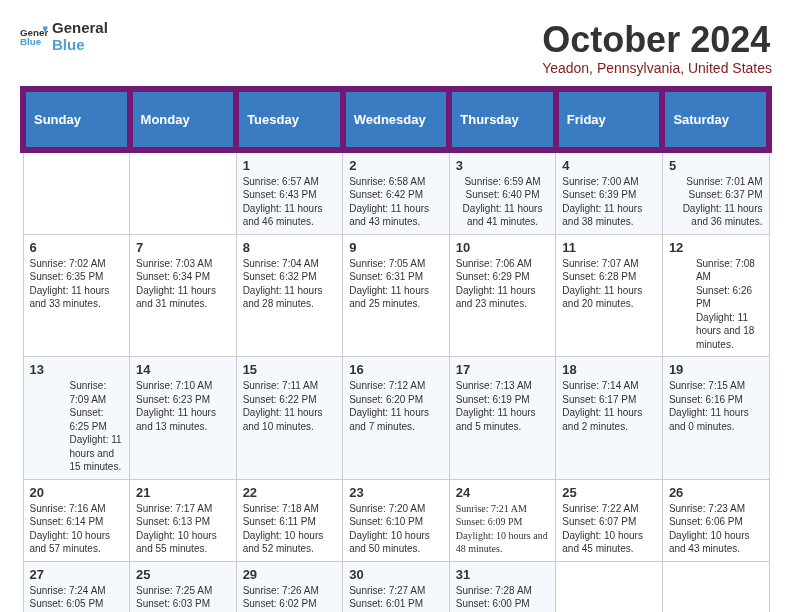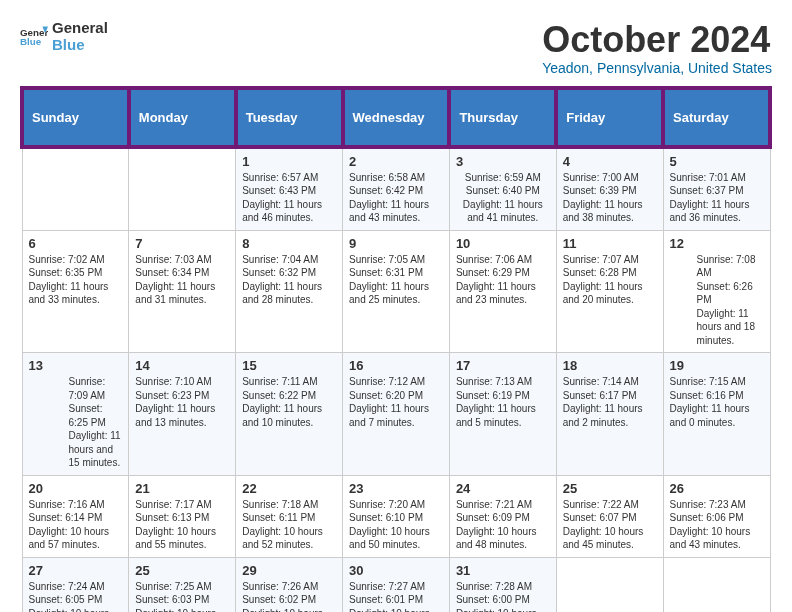--- a/index.html
+++ b/index.html
@@ -28,35 +28,35 @@
     .title-block {
     }
     .month-title {
       font-size: 36px;
       font-weight: bold;
       color: #333;
       line-height: 1.1;
     }
     .subtitle {
       font-size: 14px;
-      color: #0369a1;
+      color: #7f1d1d;
     }
     table {
       width: 100%;
       border-collapse: collapse;
       table-layout: fixed;
     }
     thead th {
       background: #3a7cc2;
       color: #fff;
       text-align: left;
       padding: 20px 8px;
       font-size: 13px;
       font-weight: bold;
-      border: 4px solid #701a75;
+      border: 6px solid #701a75;
       margin-left: 20px;
     }
     tbody td {
       vertical-align: top;
       border: 1px solid #ccc;
       padding: 5px 6px;
       font-size: 10.5px;
       color: #333;
       background: #fff;
       height: 80px;
@@ -136,21 +136,21 @@
 Daylight: 11 hours and 41 minutes.</div>
         </td>
         <td>
           <span class="day-num">4</span>
           <div class="day-info" style="white-space: pre-line;">Sunrise: 7:00 AM
 Sunset: 6:39 PM
 Daylight: 11 hours and 38 minutes.</div>
         </td>
         <td>
           <span class="day-num">5</span>
-          <div class="day-info" style="white-space: pre-line;">Sunrise: 7:01 AM
+          <div class="day-info" style="white-space: pre-line; text-align: right;">Sunrise: 7:01 AM
 Sunset: 6:37 PM
 Daylight: 11 hours and 36 minutes.</div>
         </td>
       </tr>
       <tr>
         <td>
           <span class="day-num">6</span>
           <div class="day-info" style="white-space: pre-line;">Sunrise: 7:02 AM
 Sunset: 6:35 PM
 Daylight: 11 hours and 33 minutes.</div>
@@ -256,21 +256,21 @@
 Daylight: 10 hours and 52 minutes.</div>
         </td>
         <td>
           <span class="day-num">23</span>
           <div class="day-info" style="white-space: pre-line;">Sunrise: 7:20 AM
 Sunset: 6:10 PM
 Daylight: 10 hours and 50 minutes.</div>
         </td>
         <td>
           <span class="day-num">24</span>
-          <div class="day-info" style="white-space: pre-line;">Sunrise: 7:21 AM
+          <div class="day-info" style="white-space: pre-line; font-family: Liberation Serif, serif;">Sunrise: 7:21 AM
 Sunset: 6:09 PM
 Daylight: 10 hours and 48 minutes.</div>
         </td>
         <td>
           <span class="day-num">25</span>
           <div class="day-info" style="white-space: pre-line;">Sunrise: 7:22 AM
 Sunset: 6:07 PM
 Daylight: 10 hours and 45 minutes.</div>
         </td>
         <td>

